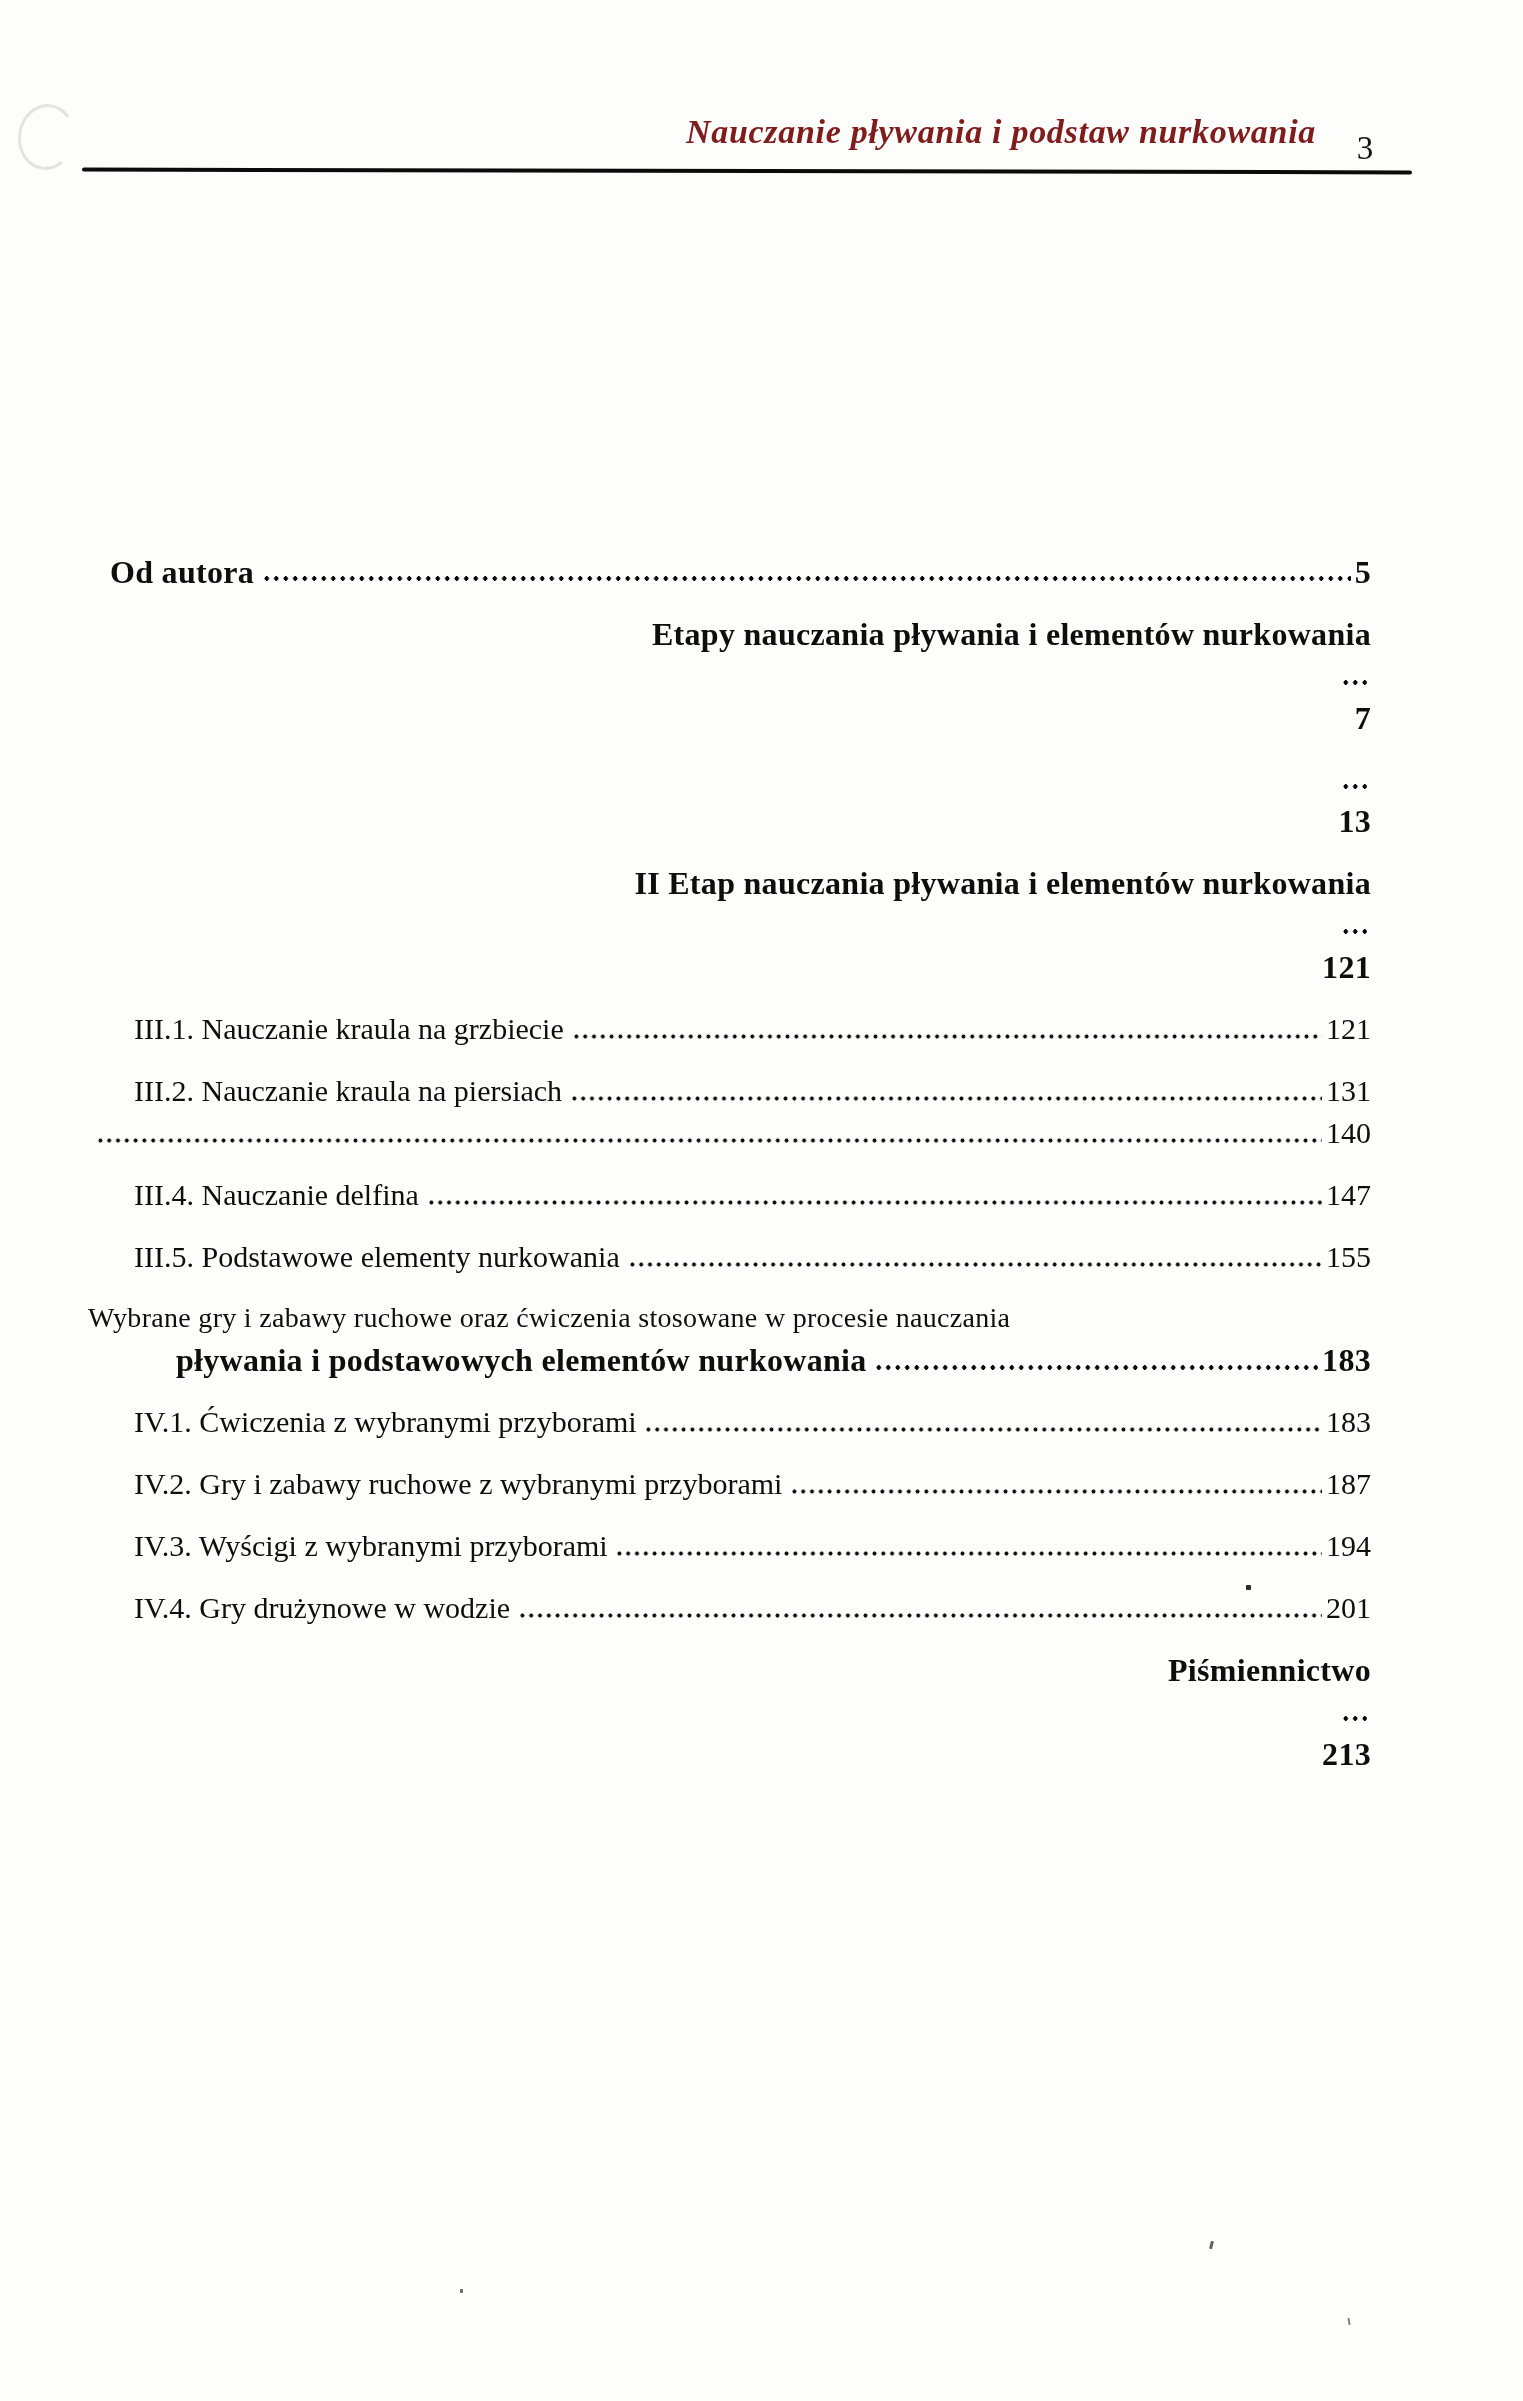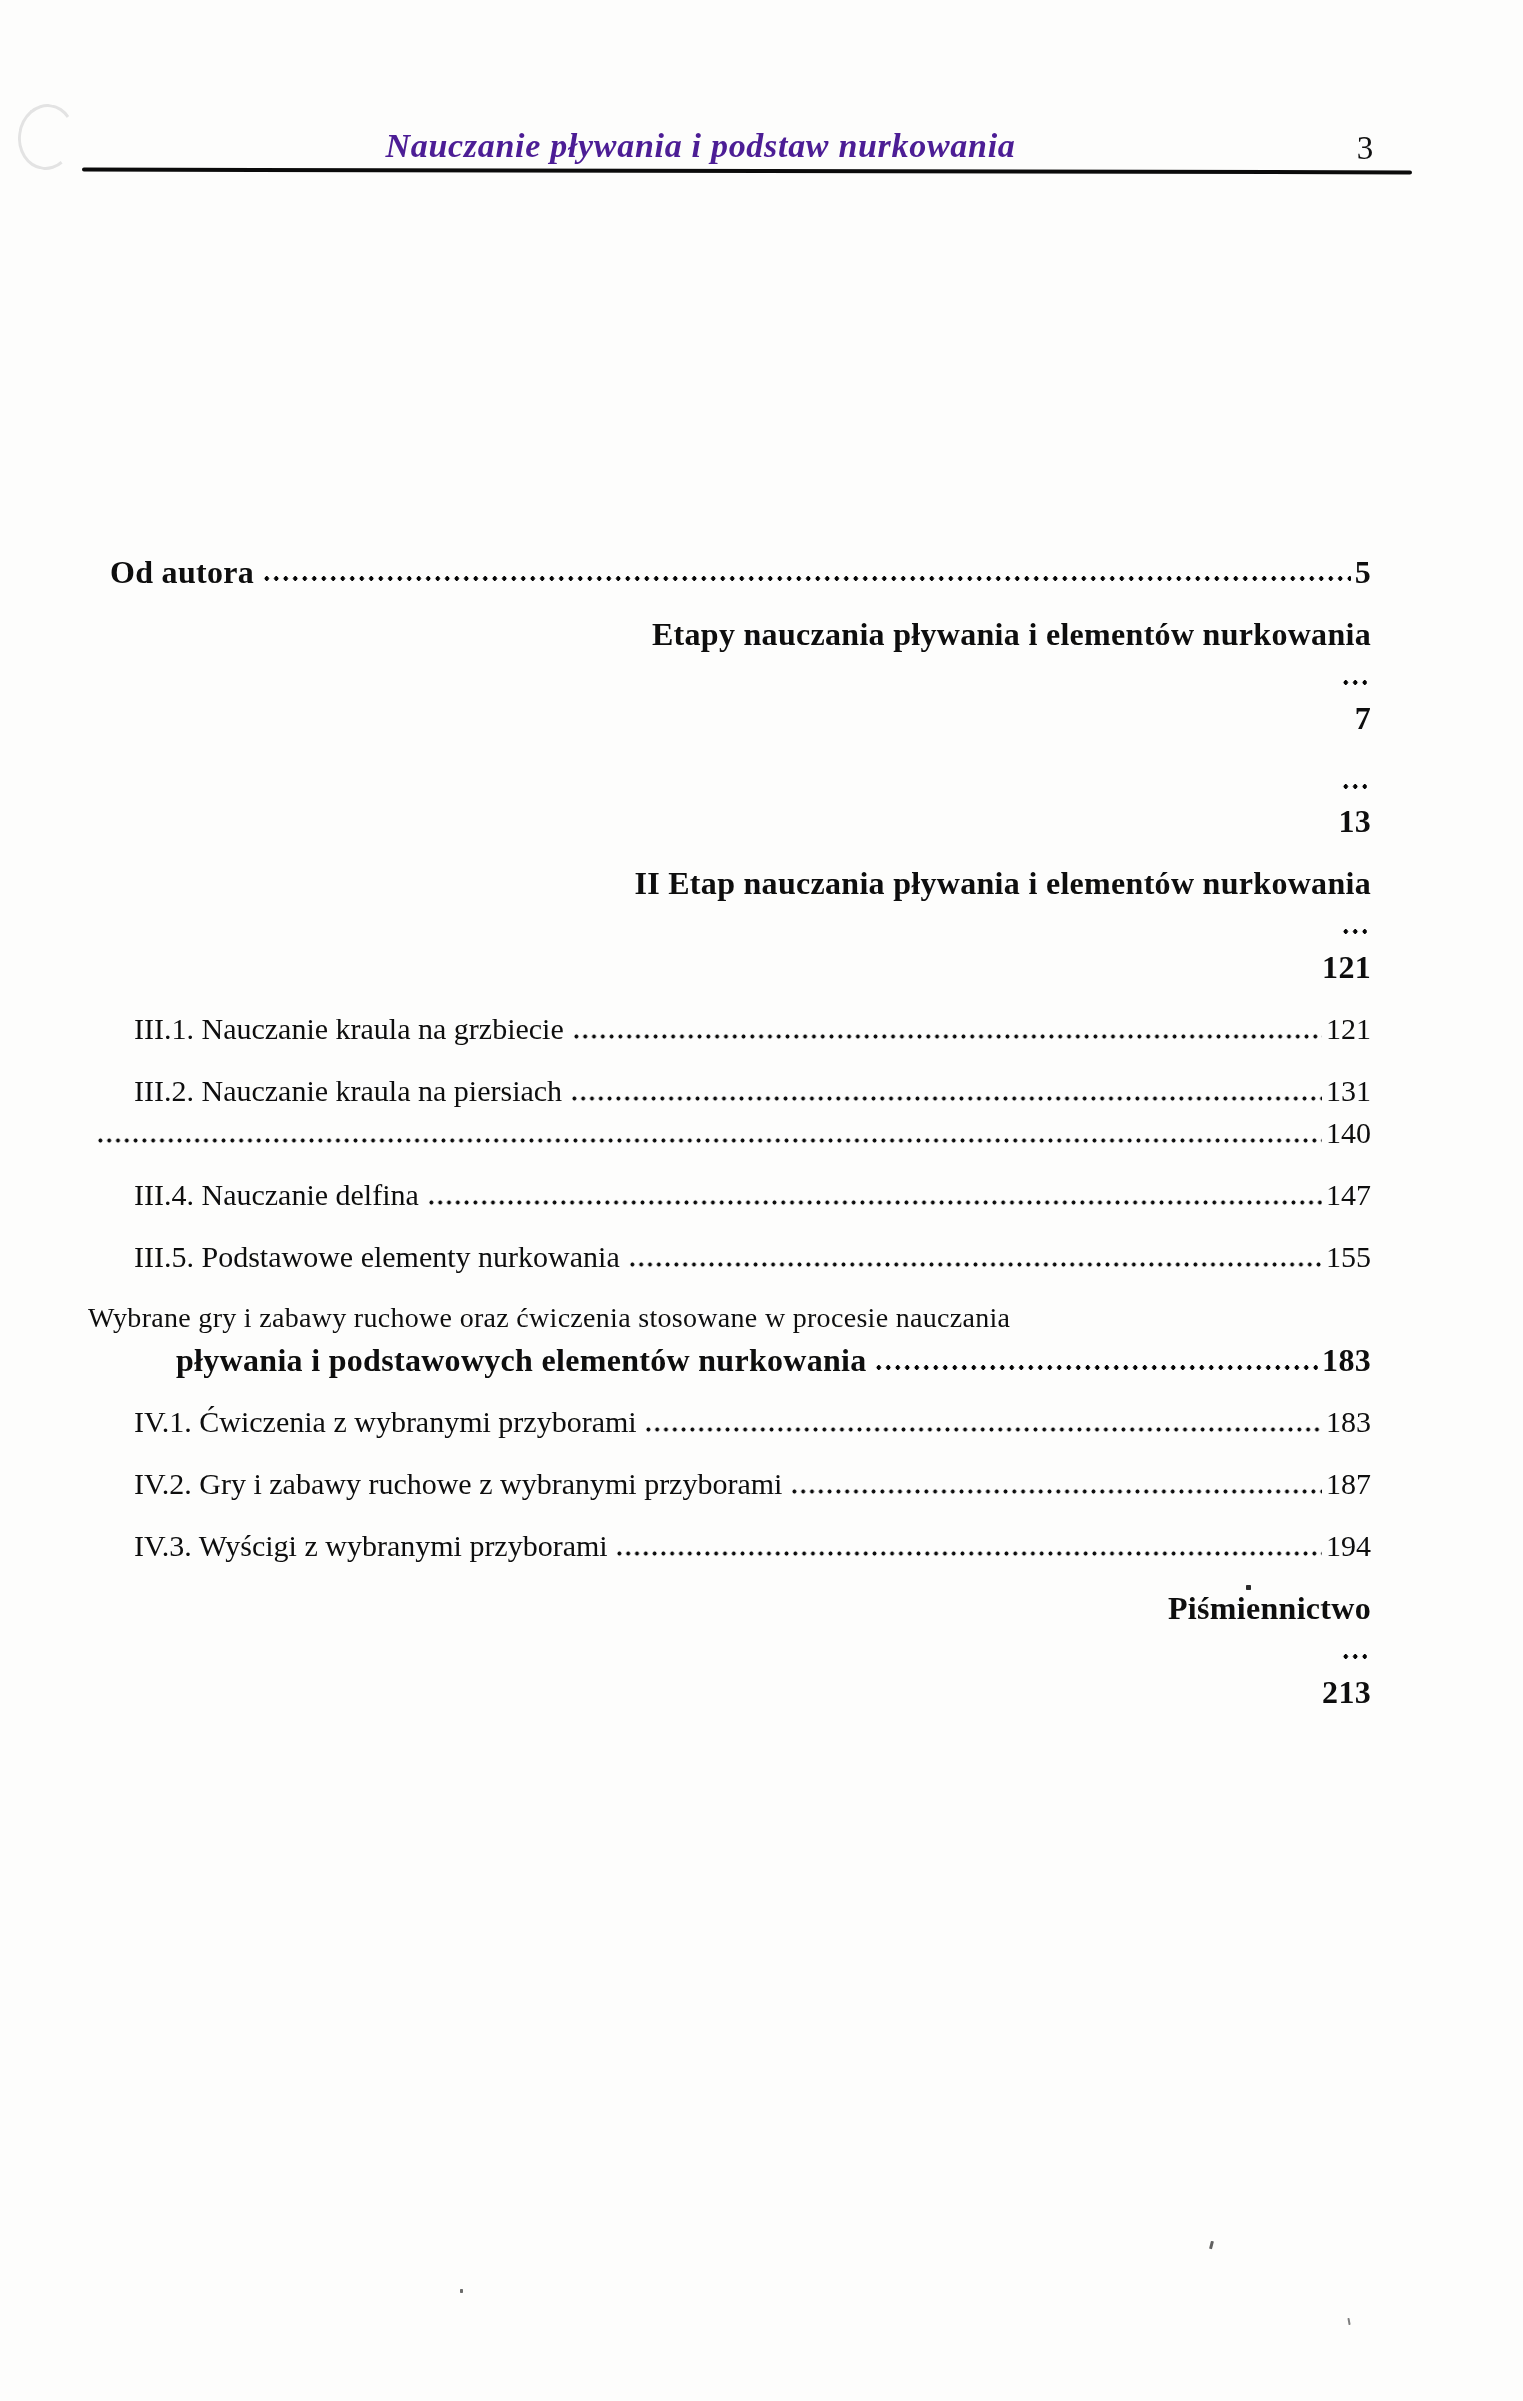--- a/index.html
+++ b/index.html
@@ -10,26 +10,26 @@
     color:#0e0e0e;
     position:relative;
   }
   .page{
     position:absolute;left:0;top:0;width:1523px;height:2401px;
     background:#fdfdfc;
     overflow:hidden;
   }
   
   .running-title{
-    position:absolute;top:126px;left:85px;width:1231px;
-    text-align:center;
+    position:absolute;top:112px;left:85px;width:1231px;
+    text-align:right;
     font-style:italic;font-weight:bold;
     font-size:34px;line-height:39px;
     letter-spacing:0.7px;
-    color:#4c1d95;
+    color:#7f1d1d;
   }
   .head-pagenum{
     position:absolute;top:129px;left:1342px;width:46px;
     text-align:center;font-size:33px;line-height:38px;color:#111;
   }
   .head-rule{
     position:absolute;top:169px;left:82px;width:1330px;height:3.9px;
     background:#0b0b0b;border-radius:2px;
     transform:rotate(0.12deg);
   }
@@ -147,20 +147,25 @@
       <div class="toc-row lvl1">
         <span class="lbl">IV.2. Gry i zabawy ruchowe z wybranymi przyborami</span>
         <span class="leader"></span>
         <span class="pg">187</span>
       </div>
       <div class="toc-row lvl1">
         <span class="lbl">IV.3. Wyścigi z wybranymi przyborami</span>
         <span class="leader"></span>
         <span class="pg">194</span>
       </div>
+      <div class="toc-row lvl1">
+        <span class="lbl">IV.4. Gry drużynowe w wodzie</span>
+        <span class="leader"></span>
+        <span class="pg">201</span>
+      </div>
       <div class="toc-row lvl0 bold-row gap">
         <span class="lbl">Piśmiennictwo</span>
         <span class="leader"></span>
         <span class="pg">213</span>
       </div>
     </div>
 
   <div class="speck" style="left:1246px;top:1585px;width:4.6px;height:4.6px;"></div>
   <div class="speck" style="left:1210px;top:2241px;width:2.6px;height:7.8px;transform:rotate(14deg);opacity:.75;"></div>
   <div class="speck" style="left:460px;top:2289px;width:3.3px;height:3.9px;opacity:.7;"></div>

